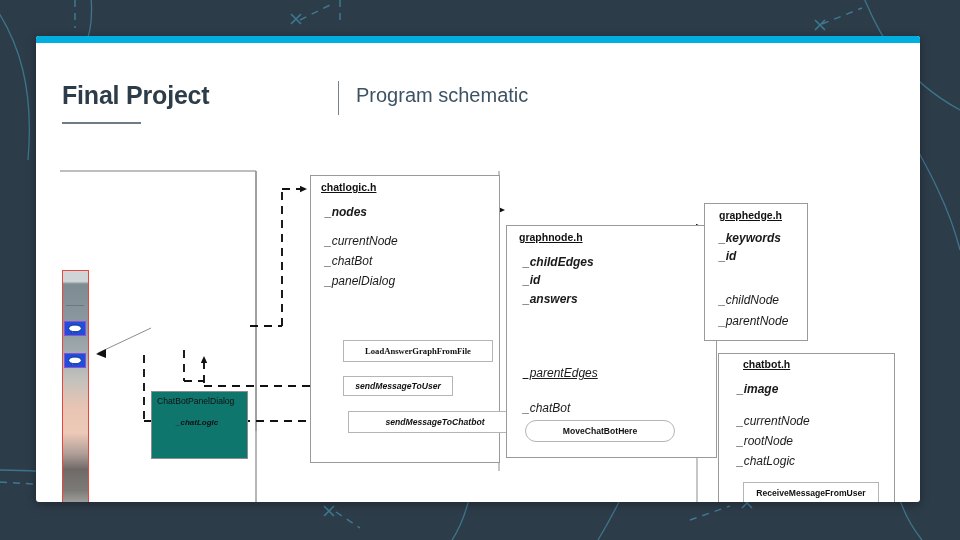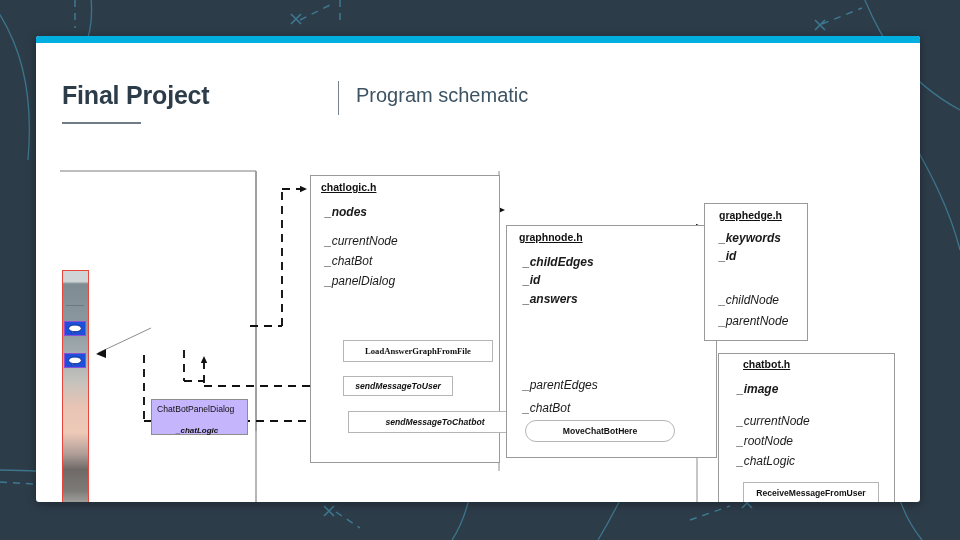--- a/index.html
+++ b/index.html
@@ -97,23 +97,23 @@
     position: absolute;
     background: #fff; border: 1px solid #b5b5b5;
     display: flex; align-items: center; justify-content: center;
     font-size: 8.6px; font-weight: bold; color: #111;
     white-space: nowrap;
   }
   .uml-method.italic { font-style: italic; }
 
   
   #panel-dialog-box {
-    position: absolute; left: 115px; top: 268px;
-    width: 97px; height: 36px;
-    background: #c4b5fd; border: 1.3px solid #8d8d8d;
+    position: absolute; left: 115px; top: 260px;
+    width: 97px; height: 68px;
+    background: #0f766e; border: 1.3px solid #8d8d8d;
   }
   #panel-dialog-title {
     position: absolute; left: 5px; top: 4px;
     font-size: 8.6px; color: #111; white-space: nowrap;
   }
   #panel-dialog-field {
     position: absolute; left: 24px; top: 26px;
     font-size: 8px; font-weight: bold; font-style: italic;
     color: #111; white-space: nowrap;
   }
@@ -243,21 +243,21 @@
       <div class="uml-method" style="left:32px; top:164px; width:150px; height:22px;font-family:Liberation Serif, serif;">LoadAnswerGraphFromFile</div>
       <div class="uml-method italic" style="left:32px; top:200px; width:110px; height:20px;">sendMessageToUser</div>
       <div class="uml-method italic" style="left:37px; top:235px; width:174px; height:22px;">sendMessageToChatbot</div>
     </div>
 
     <div class="uml-box" style="left:470px; top:52px; width:211px; height:233px;margin-top:42px;">
       <div class="uml-title" style="left:12px; top:5px;">graphnode.h</div>
       <div class="uml-field bold" style="left:16px; top:29px;">_childEdges</div>
       <div class="uml-field bold" style="left:16px; top:47px;">_id</div>
       <div class="uml-field bold" style="left:16px; top:66px;">_answers</div>
-      <div class="uml-field" style="left:16px; top:152px;">_parentEdges</div>
+      <div class="uml-field" style="left:16px; top:140px;text-decoration:underline;">_parentEdges</div>
       <div class="uml-field" style="left:16px; top:175px;">_chatBot</div>
       <div class="uml-method" style="left:18px; top:194px; width:150px; height:22px;border-radius:11px;">MoveChatBotHere</div>
     </div>
 
     <div class="uml-box" style="left:668px; top:72px; width:104px; height:138px;">
       <div class="uml-title" style="left:14px; top:5px;text-align:right;">graphedge.h</div>
       <div class="uml-field bold" style="left:14px; top:27px;">_keywords</div>
       <div class="uml-field bold" style="left:14px; top:45px;">_id</div>
       <div class="uml-field" style="left:14px; top:89px;">_childNode</div>
       <div class="uml-field" style="left:14px; top:110px;">_parentNode</div>

